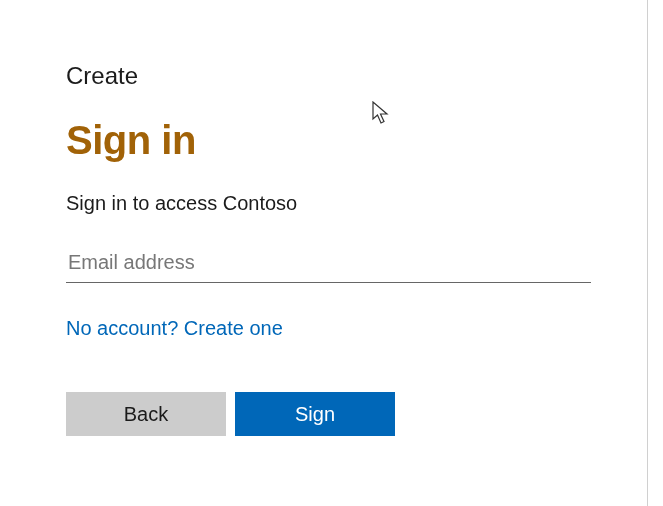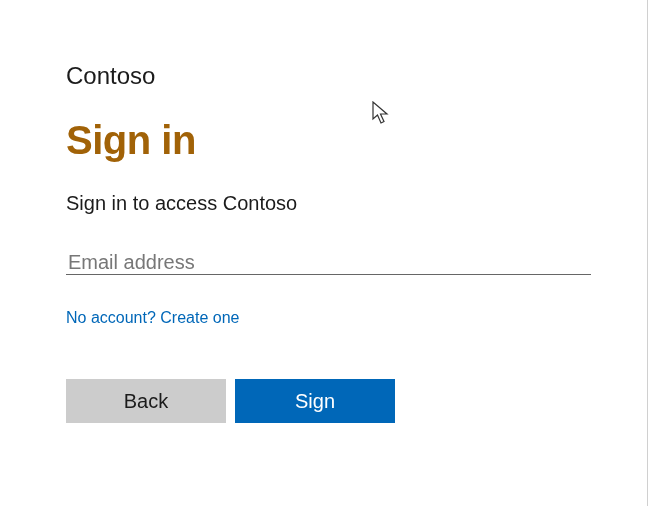--- a/index.html
+++ b/index.html
@@ -36,31 +36,31 @@
       font-size: 20px;
       font-weight: 400;
       color: #1b1b1b;
       margin-bottom: 32px;
     }
     .input-field {
       width: 525px;
       border: none;
       border-bottom: 1px solid #666;
       font-size: 20px;
-      padding: 4px 2px 0 2px;
+      padding: 4px 2px 8px 2px;
       outline: none;
       background: transparent;
       color: #1b1b1b;
       margin-bottom: 34px;
     }
     .input-field::placeholder {
       color: #777;
     }
     .link {
-      font-size: 16px;
+      font-size: 20px;
       color: #0067b8;
       text-decoration: none;
       cursor: pointer;
       text-align: center;
     }
     .button-row {
       display: flex;
       gap: 9px;
       margin-top: 52px;
     }
@@ -94,21 +94,21 @@
       top: 101px;
       width: 18px;
       height: 24px;
       pointer-events: none;
     }
   </style>
 </head>
 <body>
 
 <div class="container">
-  <div class="brand">Contoso</div>
+  <div class="brand">Create</div>
   <h1 class="title">Sign in</h1>
   <div class="subtitle">Sign in to access Contoso</div>
   <input type="text" class="input-field" placeholder="Email address" style="">
   <a class="link">No account? Create one</a>
   <div class="button-row">
     <button class="btn btn-secondary">Back</button>
     <button class="btn btn-primary">Sign</button>
   </div>
 </div>
 

